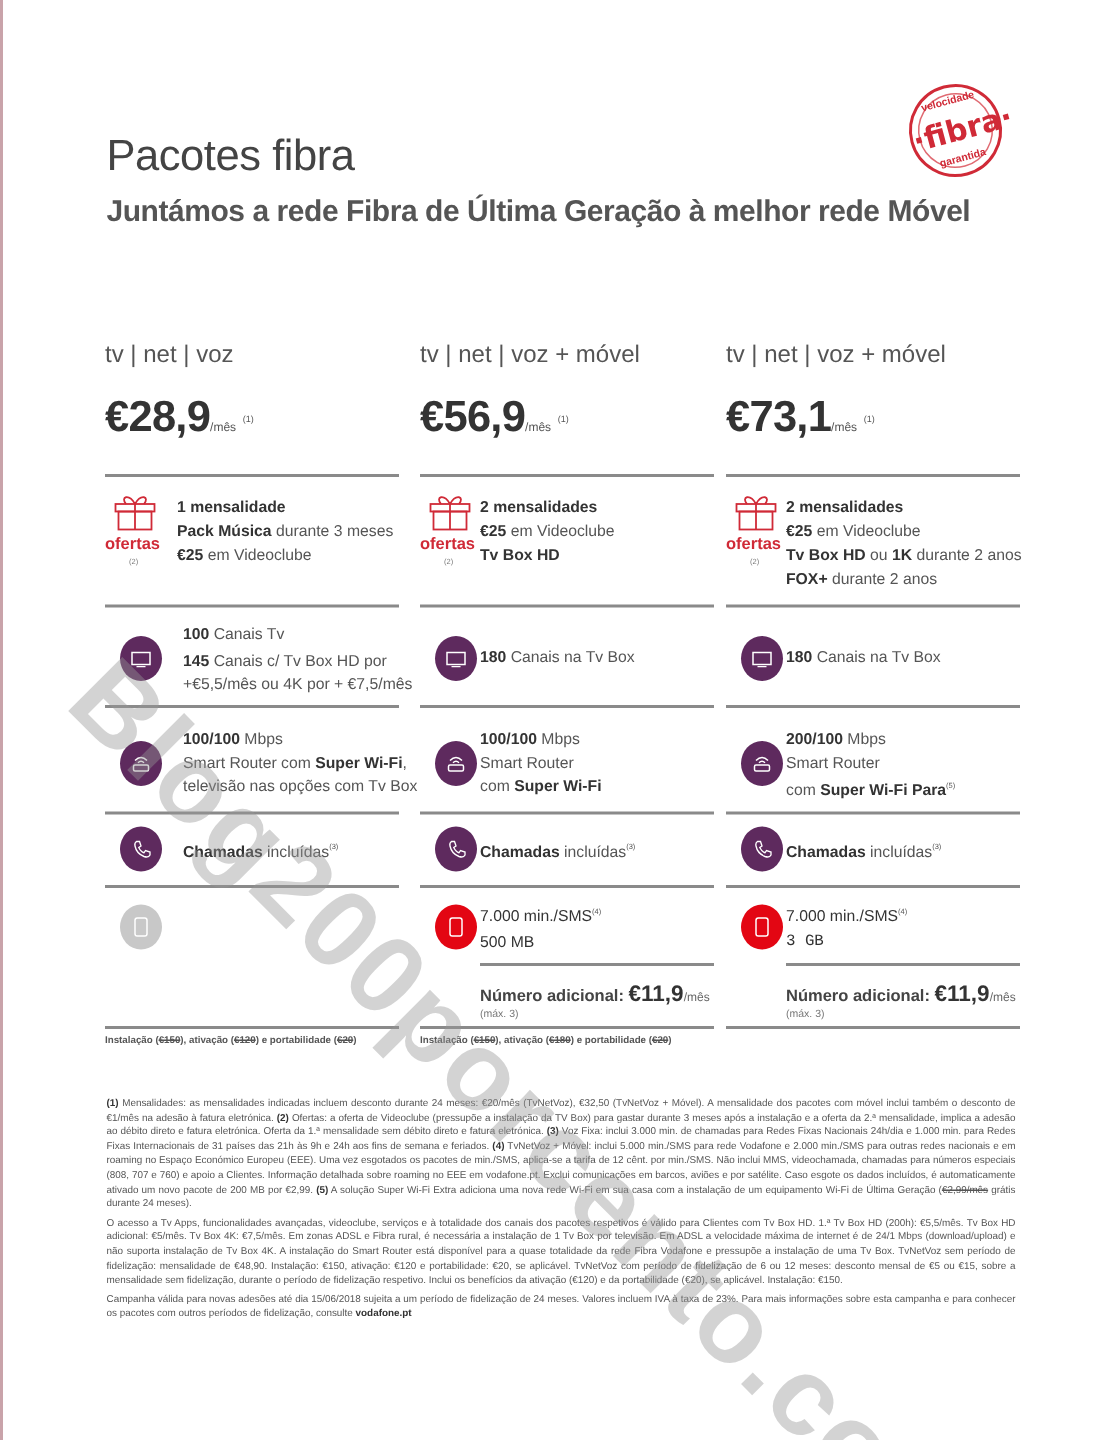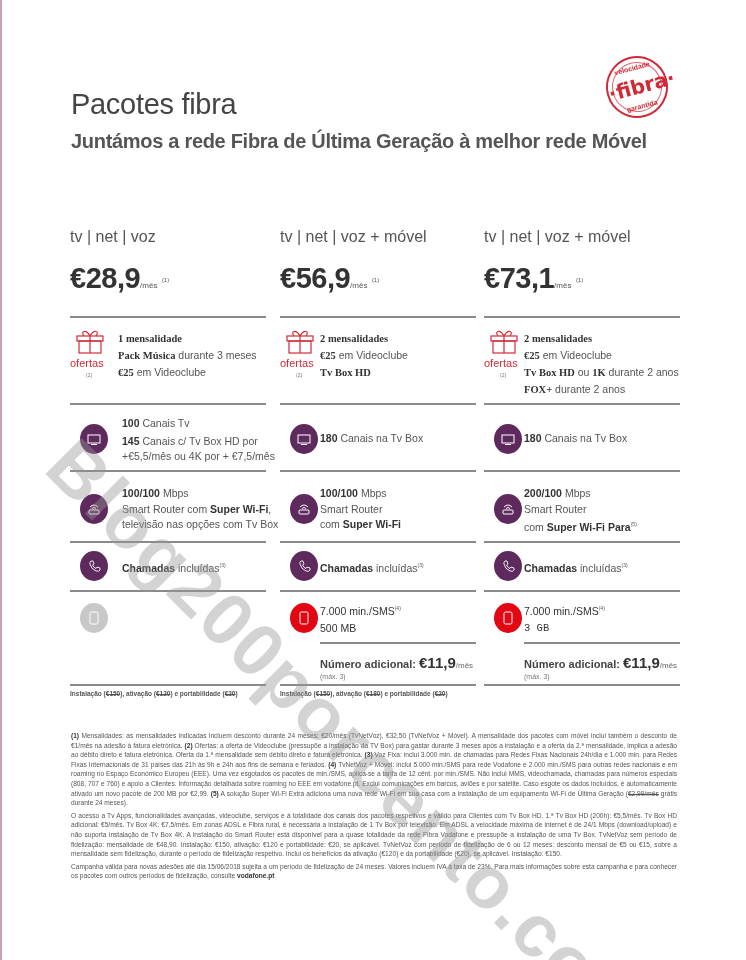--- a/index.html
+++ b/index.html
@@ -24,24 +24,24 @@
   .plan-name { position: absolute; top: 228px; font-size: 16px; color: #555; white-space: nowrap; }
   .price { position: absolute; top: 262px; white-space: nowrap; }
   .price .amt { font-size: 29px; font-weight: bold; color: #333; letter-spacing: -0.5px; }
   .price .per { font-size: 8px; color: #555; }
   .price .sup { font-size: 6px; color: #555; vertical-align: 6px; }
 
   .hr { position: absolute; height: 2px; background: #8a8a8a; width: 196px; }
 
   .row-offer { position: absolute; top: 330px; width: 196px; }
   .gift { position: absolute; left: 6px; top: 0; width: 28px; height: 24px; }
-  .ofertas { position: absolute; left: 0; top: 27px; font-size: 11px; font-weight: normal; color: #d02a37; }
+  .ofertas { position: absolute; left: 0; top: 27px; font-size: 11px; font-weight: bold; color: #d02a37; }
   .ofertas-ref { position: absolute; left: 16px; top: 42px; font-size: 5px; color: #777; }
   .offer-lines { position: absolute; left: 48px; top: 0; font-size: 10.5px; line-height: 16px; color: #555; white-space: nowrap; }
-  .offer-lines b { color: #333; font-family: Liberation Serif, serif; }
+  .offer-lines b { color: #333; }
 
   .feat { position: absolute; width: 196px; }
   .icon-circ { position: absolute; left: 10px; width: 28px; height: 30px; border-radius: 50%; background: #5e2a5e; display: flex; align-items: center; justify-content: center; }
   .icon-circ.red { background: #e30613; }
   .icon-circ.grey { background: #c8c8c8; }
   .feat-text { position: absolute; left: 52px; font-size: 10.5px; line-height: 15px; color: #555; white-space: nowrap; }
   .feat-text b { color: #333; }
   .sup5 { font-size: 5px; vertical-align: 5px; }
 
   .extra-num { position: absolute; top: 654px; left: 50px; white-space: nowrap; }

